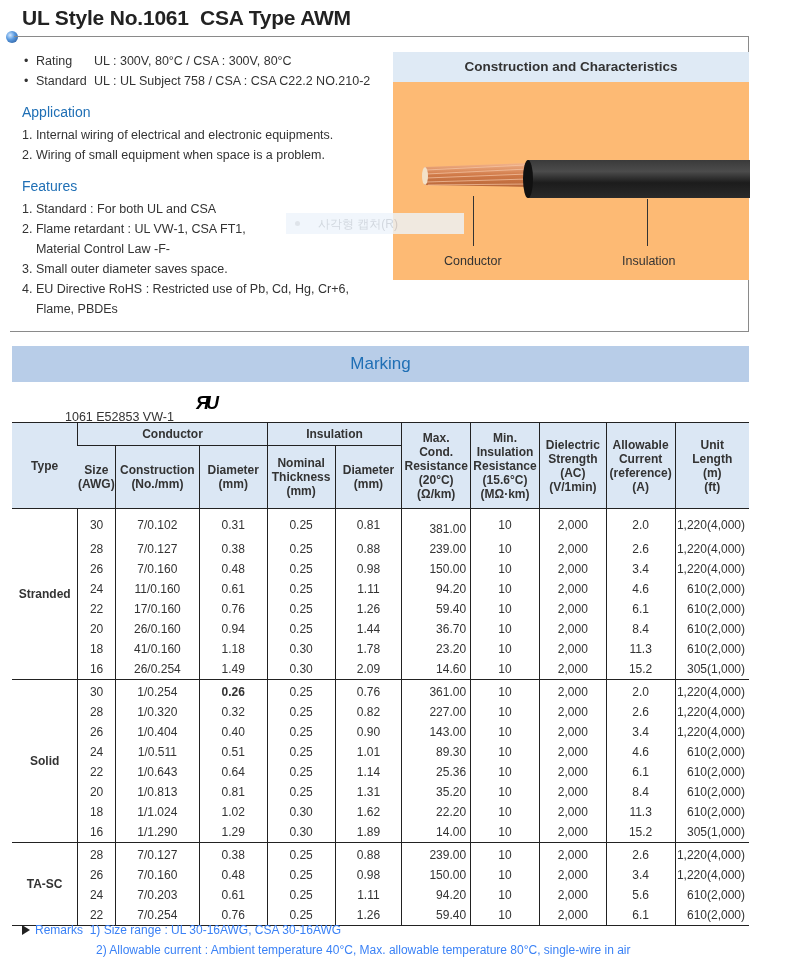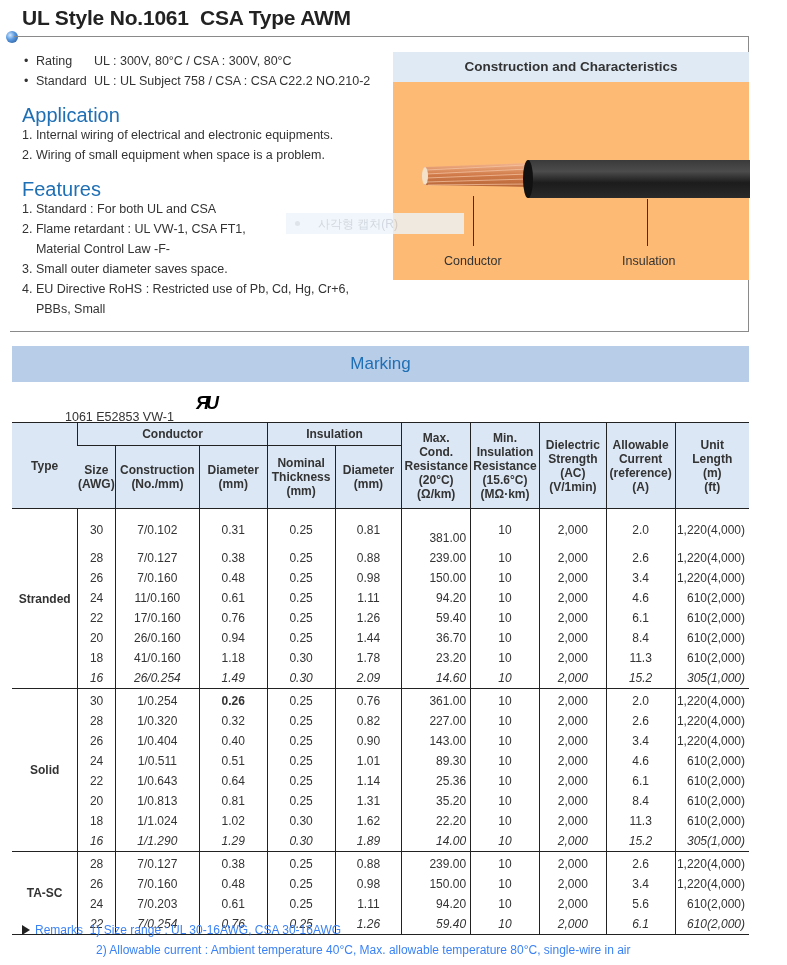--- a/index.html
+++ b/index.html
@@ -7,21 +7,21 @@
          font-family:"Liberation Sans", sans-serif; color:#333; }
   .title { position:absolute; left:22px; top:6px; font-size:21px; font-weight:bold; color:#222; letter-spacing:-0.2px; white-space:pre; }
   .title-rule { position:absolute; left:14px; top:36px; width:735px; height:1px; background:#8a8a8a; }
   .sphere { position:absolute; left:6px; top:31px; width:12px; height:12px; border-radius:50%;
             background:radial-gradient(circle at 35% 35%, #cfe6ff 0%, #5b9be0 40%, #1f4f8f 100%); }
   .topbox { position:absolute; left:10px; top:37px; width:739px; height:295px;
             border-right:1px solid #8a8a8a; border-bottom:1px solid #8a8a8a; box-sizing:border-box; }
   .spec { position:absolute; left:24px; font-size:12.5px; color:#333; }
   .spec .bul { display:inline-block; width:12px; }
   .spec .lbl { display:inline-block; width:58px; }
-  .h2 { position:absolute; left:22px; font-size:20px; color:#1f6fb5; }
+  .h2 { position:absolute; left:22px; font-size:14px; color:#1f6fb5; }
   .li { position:absolute; left:22px; font-size:12.5px; color:#333; white-space:pre; }
   .capture { position:absolute; left:286px; top:213px; width:178px; height:21px; background:#eef5fc; opacity:0.8; font-size:12px; color:#c8cfd8; }
   .capture .dot { position:absolute; left:9px; top:8px; width:5px; height:5px; border-radius:50%; background:#d8dee6; }
   .capture span.t { position:absolute; left:32px; top:3px; }
   .cc-panel { position:absolute; left:393px; top:52px; width:356px; height:228px; background:#fdba74; }
   .cc-head { position:absolute; left:0; top:0; width:356px; height:30px; background:#dfeaf5;
              font-size:13.5px; font-weight:bold; color:#333; text-align:center; line-height:30px; }
   .cable { position:absolute; left:420px; top:158px; }
   .lab { position:absolute; font-size:12.5px; color:#333; }
   .leader { position:absolute; width:1px; background:#333; }
@@ -30,21 +30,21 @@
   .marking-text { position:absolute; left:0; top:396px; width:787px; font-size:12.5px; color:#333; white-space:pre; }
   .marking-text .mt1 { position:absolute; left:65px; }
   .marking-text .ul { position:absolute; left:196px; top:-3px; font-size:18px; font-weight:900; font-style:italic; color:#000000; letter-spacing:-3px; }
   .marking-text .mt2 { position:absolute; left:237px; }
   .marking-text .mt3 { position:absolute; left:288px; }
   table.spec-table { position:absolute; left:12px; top:422px; width:737px; border-collapse:collapse; font-size:12px; color:#333; }
   table.spec-table th { background:#dbe7f4; font-weight:bold; color:#333; font-size:12px; line-height:14px; border-left:1px solid #222; border-top:1px solid #222; border-bottom:1px solid #222; padding:0; }
   table.spec-table th:first-child { border-left:none;margin-left:48px; }
   table.spec-table td { height:20px; padding:0; text-align:center; border-left:1px solid #222; }
   table.spec-table td.type { font-weight:bold; border-left:none; }
-  table.spec-table tr.grp-end td { border-bottom:1px solid #222;font-style:italic; }
+  table.spec-table tr.grp-end td { border-bottom:1px solid #222; }
   td.num-r { text-align:right !important; padding-right:4px !important; }
   .remarks { position:absolute; left:22px; font-size:12px; color:#3b82f6; white-space:pre; }
   .remarks .arrow { display:inline-block; width:0; height:0; border-top:5px solid transparent; border-bottom:5px solid transparent; border-left:8px solid #222; margin-right:5px; vertical-align:-1px; }
 </style>
 </head>
 <body>
 
 <div class="title">UL Style No.1061  CSA Type AWM</div>
 <div class="sphere"></div>
 <div class="title-rule"></div>
@@ -60,21 +60,21 @@
 <div class="h2" style="top:104px;">Application</div>
 <div class="li" style="top:128px;">1. Internal wiring of electrical and electronic equipments.</div>
 <div class="li" style="top:148px;">2. Wiring of small equipment when space is a problem.</div>
 
 <div class="h2" style="top:178px;">Features</div>
 <div class="li" style="top:202px;">1. Standard : For both UL and CSA</div>
 <div class="li" style="top:222px;">2. Flame retardant : UL VW-1, CSA FT1,</div>
 <div class="li" style="top:242px;">    Material Control Law -F-</div>
 <div class="li" style="top:262px;">3. Small outer diameter saves space.</div>
 <div class="li" style="top:282px;">4. EU Directive RoHS : Restricted use of Pb, Cd, Hg, Cr+6,</div>
-<div class="li" style="top:302px;">    PBBs, Small</div>
+<div class="li" style="top:302px;">    Flame, PBDEs</div>
 
 <div class="cc-panel">
   <div class="cc-head">Construction and Characteristics</div>
 </div>
 <div class="cable">
   <svg width="330" height="42" viewBox="0 0 330 42">
     <defs>
       <linearGradient id="cu" x1="0" y1="0" x2="0" y2="1">
         <stop offset="0" stop-color="#f2b48c"></stop>
         <stop offset="0.5" stop-color="#d07a48"></stop>
@@ -150,21 +150,21 @@
     </tr>
   </thead>
   <tbody id="tbody">
       <tr>
         <td class="type" rowspan="8" style="border-bottom: 1px solid rgb(34, 34, 34);">Stranded</td>
         <td style="padding-top: 2px;">30</td>
         <td style="padding-top: 2px;">7/0.102</td>
         <td style="padding-top: 2px;">0.31</td>
         <td style="padding-top: 2px;">0.25</td>
         <td style="padding-top: 2px;">0.81</td>
-        <td class="num-r" style="padding-top: 19px;">381.00</td>
+        <td class="num-r" style="padding-top: 10px;">381.00</td>
         <td style="padding-top: 2px;">10</td>
         <td style="padding-top: 2px;">2,000</td>
         <td style="padding-top: 2px;">2.0</td>
         <td class="num-r" style="padding-top: 2px;">1,220(4,000)</td>
       </tr>
       <tr>
         <td>28</td>
         <td>7/0.127</td>
         <td>0.38</td>
         <td>0.25</td>

